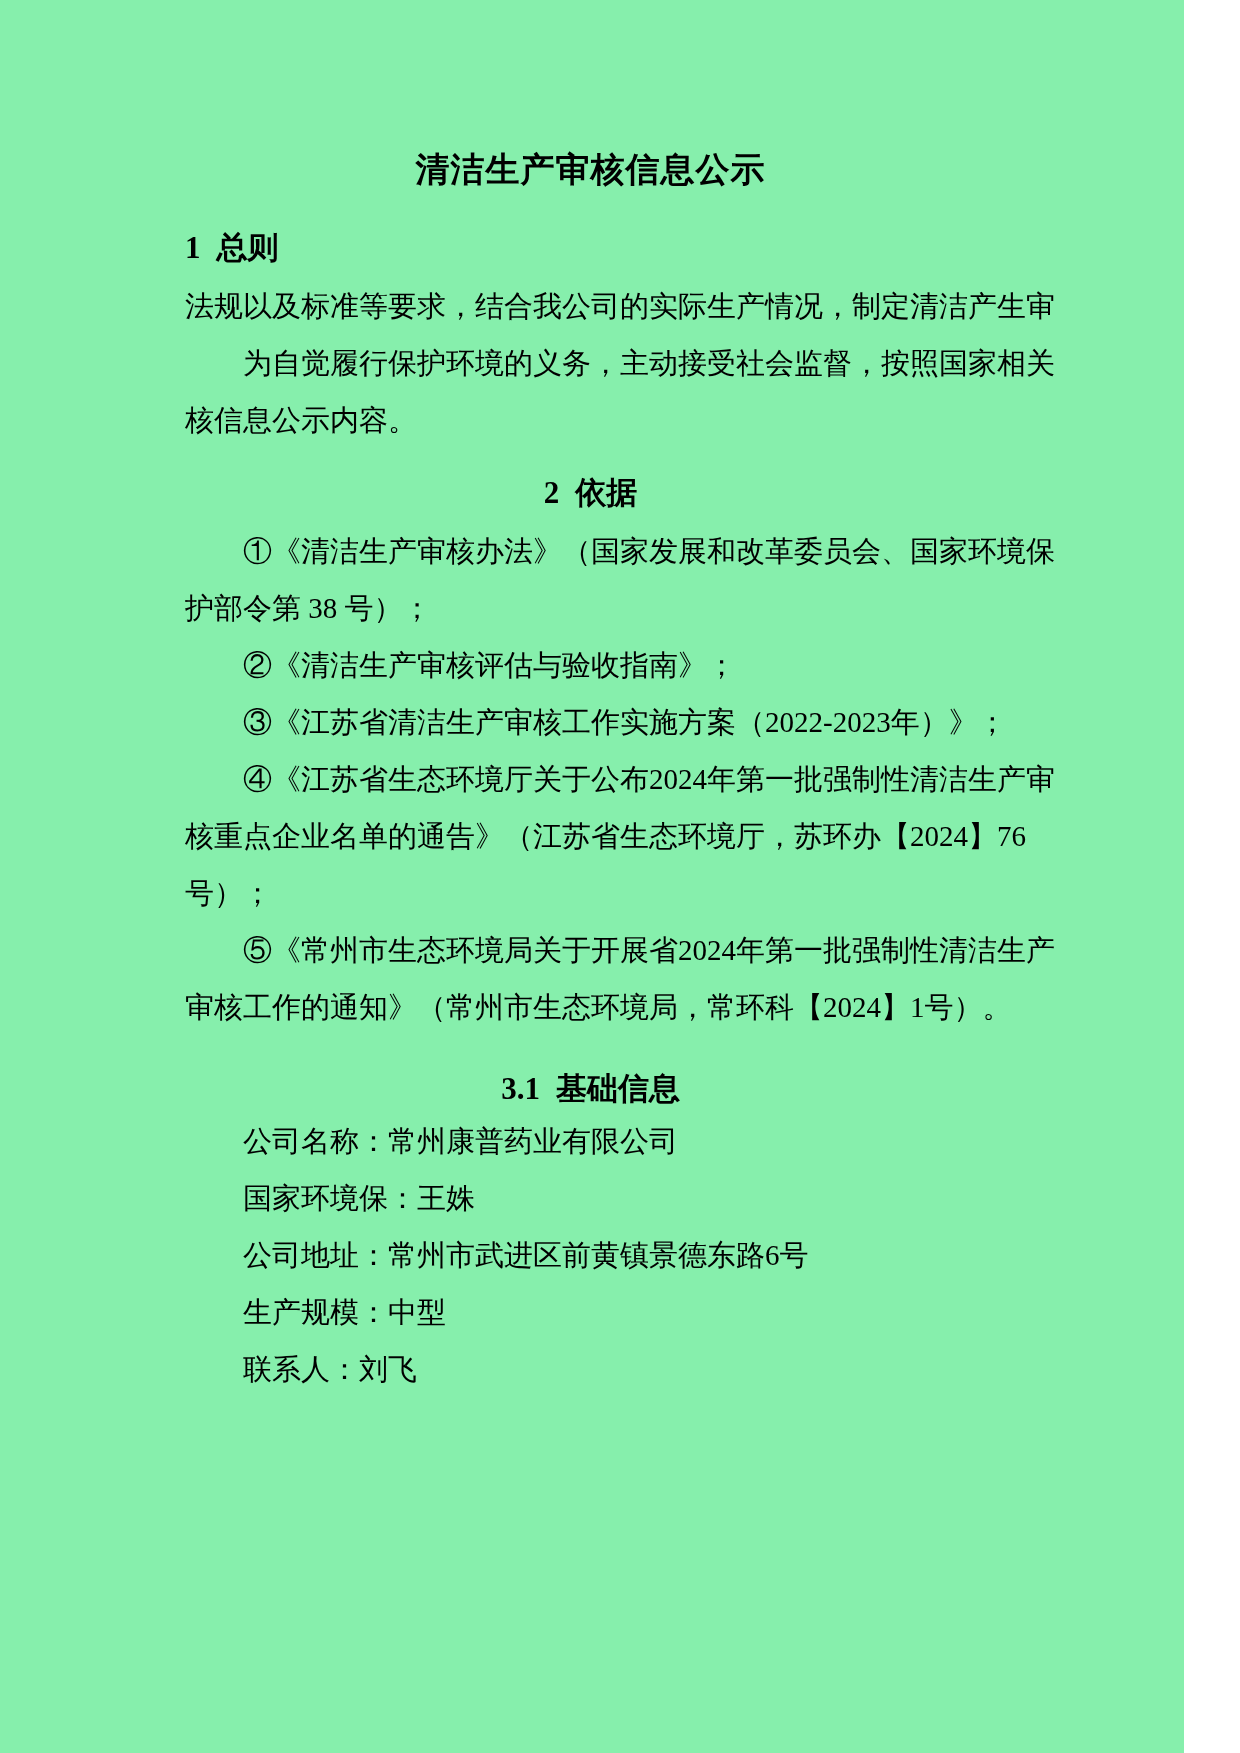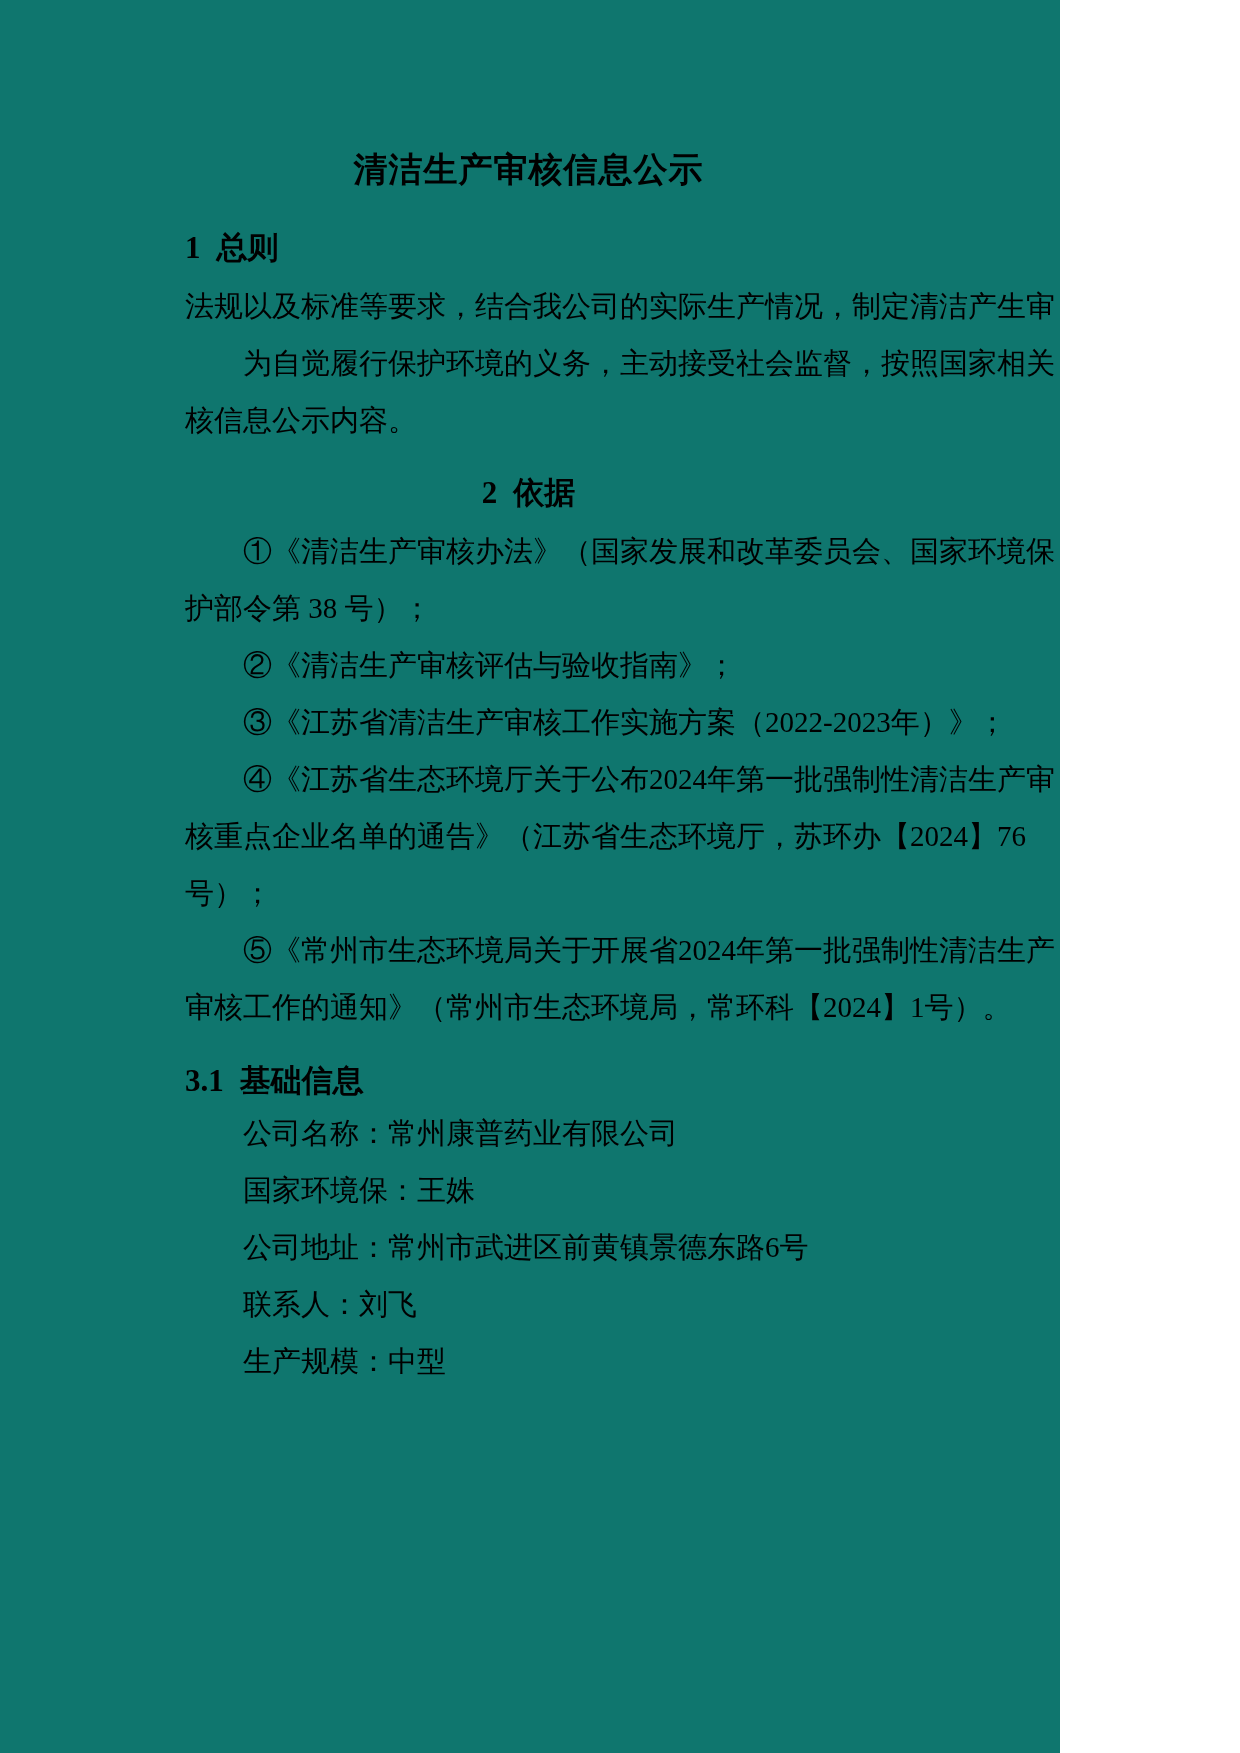--- a/index.html
+++ b/index.html
@@ -2,23 +2,23 @@
 <html><head>
 <meta charset="utf-8">
 <style>
   html, body {
     margin: 0;
     padding: 0;
     background: #ffffff;
   }
   .page {
     position: relative;
-    width: 1060px;
+    width: 1184px;
     height: 1753px;
-    background: #0f766e;
+    background: #86efac;
     color: #000000;
     font-family: "Liberation Serif", "DejaVu Serif", serif;
     overflow: hidden;
     box-sizing: border-box;
   }
   .content {
     box-sizing: border-box;
     padding: 146px 188px 0 185px;
   }
   .doc-title {
@@ -43,21 +43,21 @@
     white-space: nowrap;
   }
   .indent {
     text-indent: 58px;
   }
   .mt-h1 { margin-top: 32px; }
   .mt-para { margin-top: 8px; }
   .mt-h2 { margin-top: 22px; text-align: center; }
   .mt-list { margin-top: 8px; }
   .mt-h3 { margin-top: 22px; }
-  .mt-h31 { margin-top: 23px; }
+  .mt-h31 { margin-top: 31px; text-align: center; }
   .mt-info { margin-top: 2px; }
 </style>
 </head>
 <body>
 
 <div class="page">
   <div class="content">
 
     <div class="doc-title">清洁生产审核信息公示</div>
 
@@ -89,18 +89,18 @@
 
 
     <div class="heading mt-h31">
       <span class="h-num">3.1</span><span>基础信息</span>
     </div>
 
     <div class="mt-info">
       <div class="body-line indent">公司名称：常州康普药业有限公司</div>
       <div class="body-line indent">国家环境保：王姝</div>
       <div class="body-line indent">公司地址：常州市武进区前黄镇景德东路6号</div>
+      <div class="body-line indent">生产规模：中型</div>
       <div class="body-line indent">联系人：刘飞</div>
-      <div class="body-line indent">生产规模：中型</div>
     </div>
 
   </div>
 </div>
 
 </body></html>

